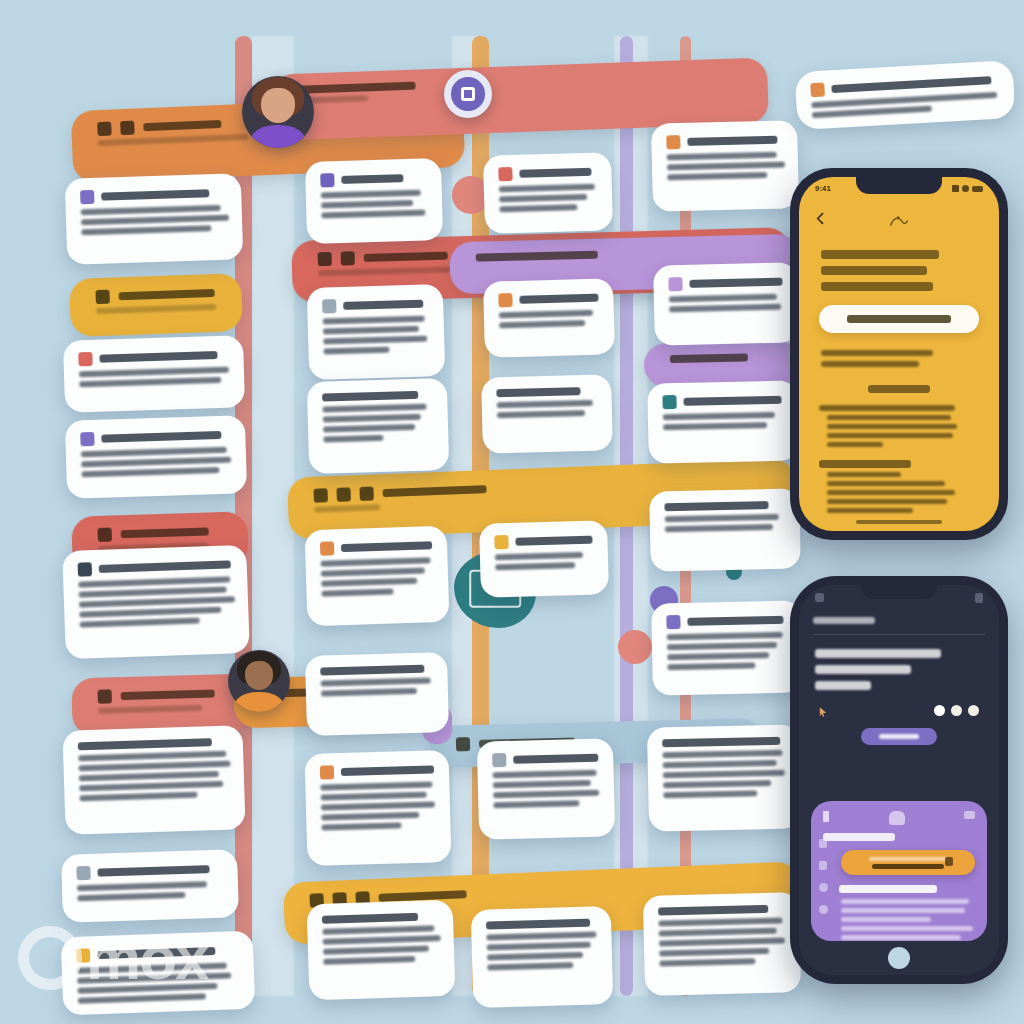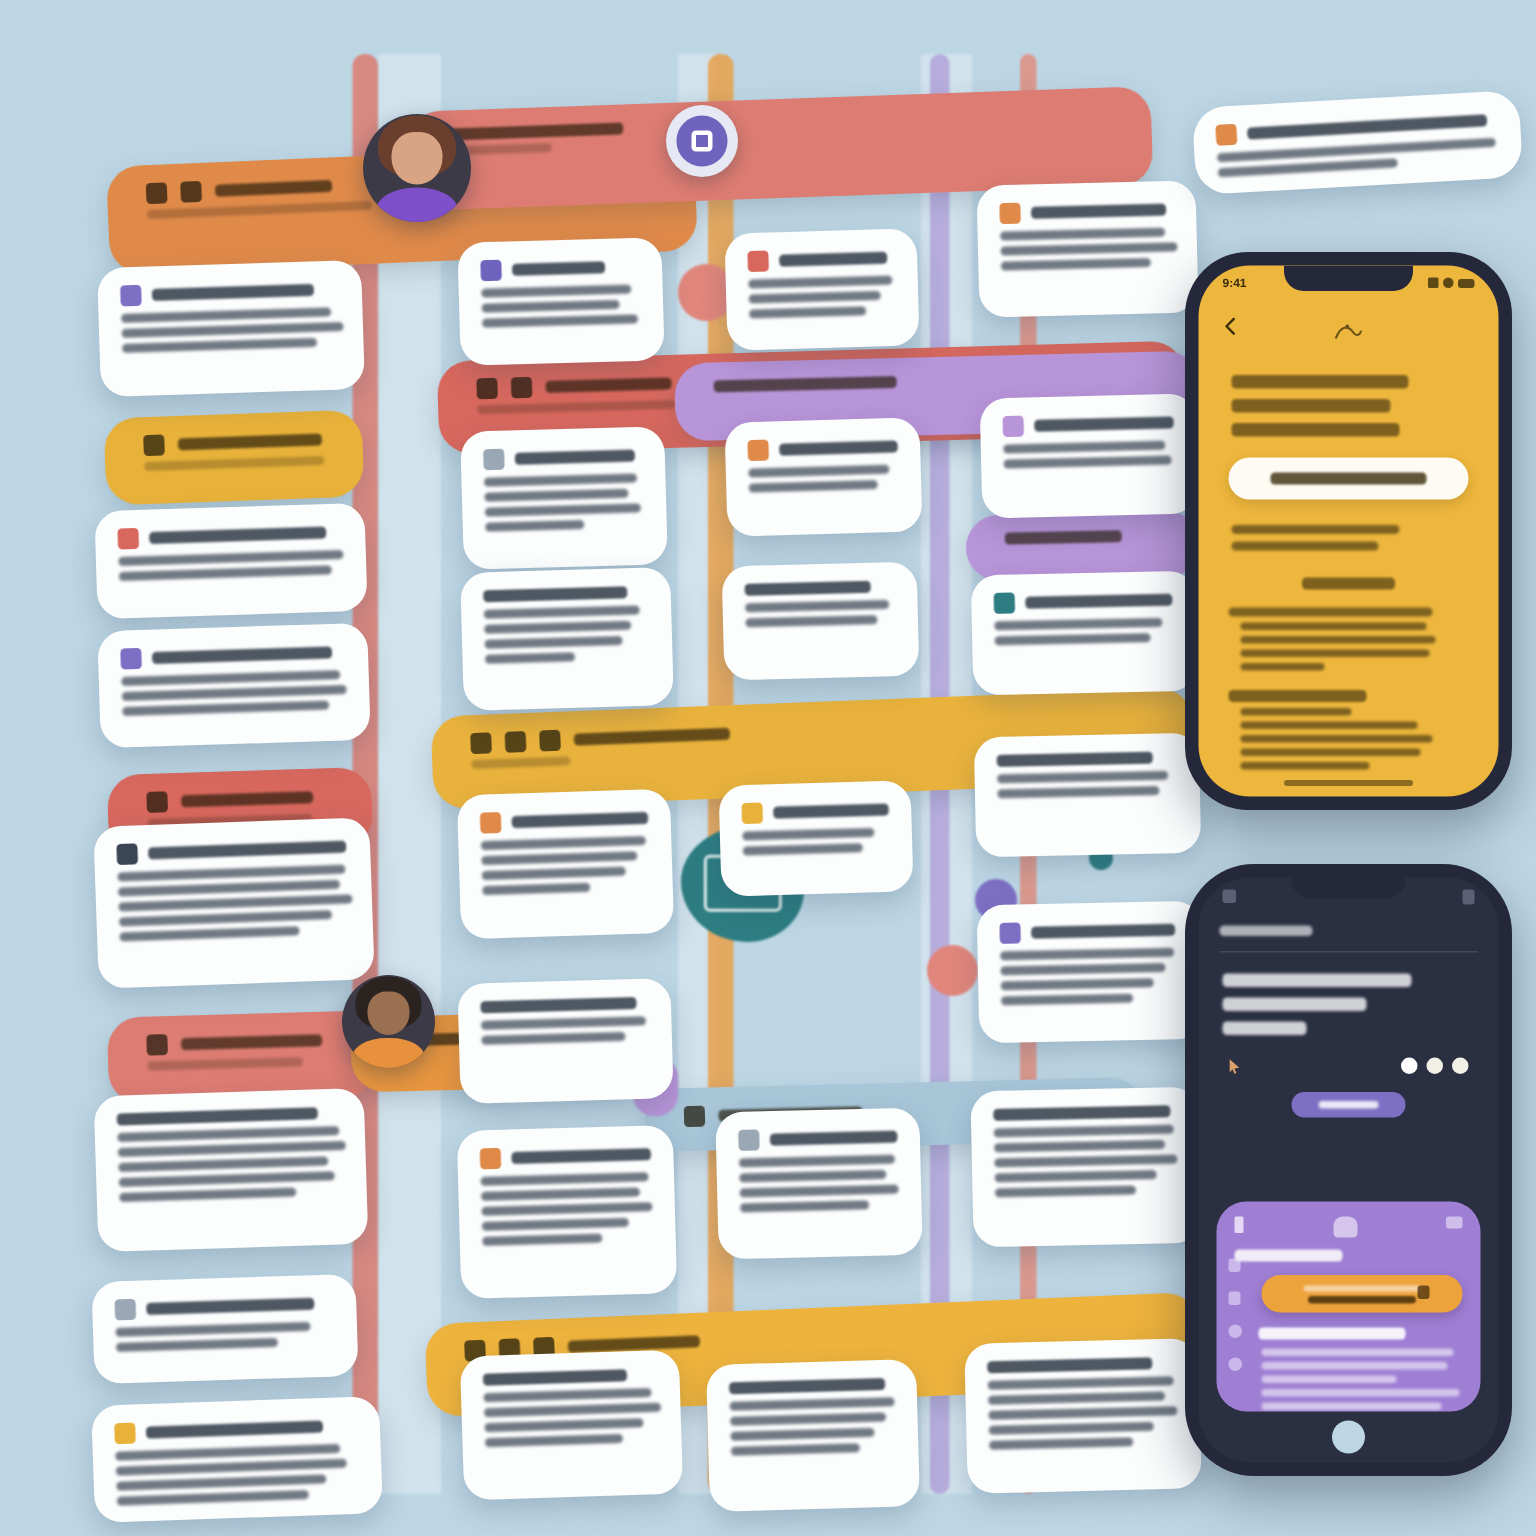--- a/index.html
+++ b/index.html
@@ -632,14 +632,18 @@
           <span style="width:9px;height:9px;background:#efe6fb;border-radius:50%;display:block;"></span>
           <span style="width:9px;height:9px;background:#efe6fb;border-radius:50%;display:block;"></span>
         </div>
       </div>
 
       <div style="position:absolute;left:50%;bottom:6px;transform:translateX(-50%);
                   width:22px;height:22px;border-radius:50%;background:#bdd6e4;"></div>
     </div>
   </div>
 
+  <div class="wm">
+    <span class="ring"></span>
+    <span class="txt">mox</span>
+  </div>
 
 </div>
 
 </body></html>

